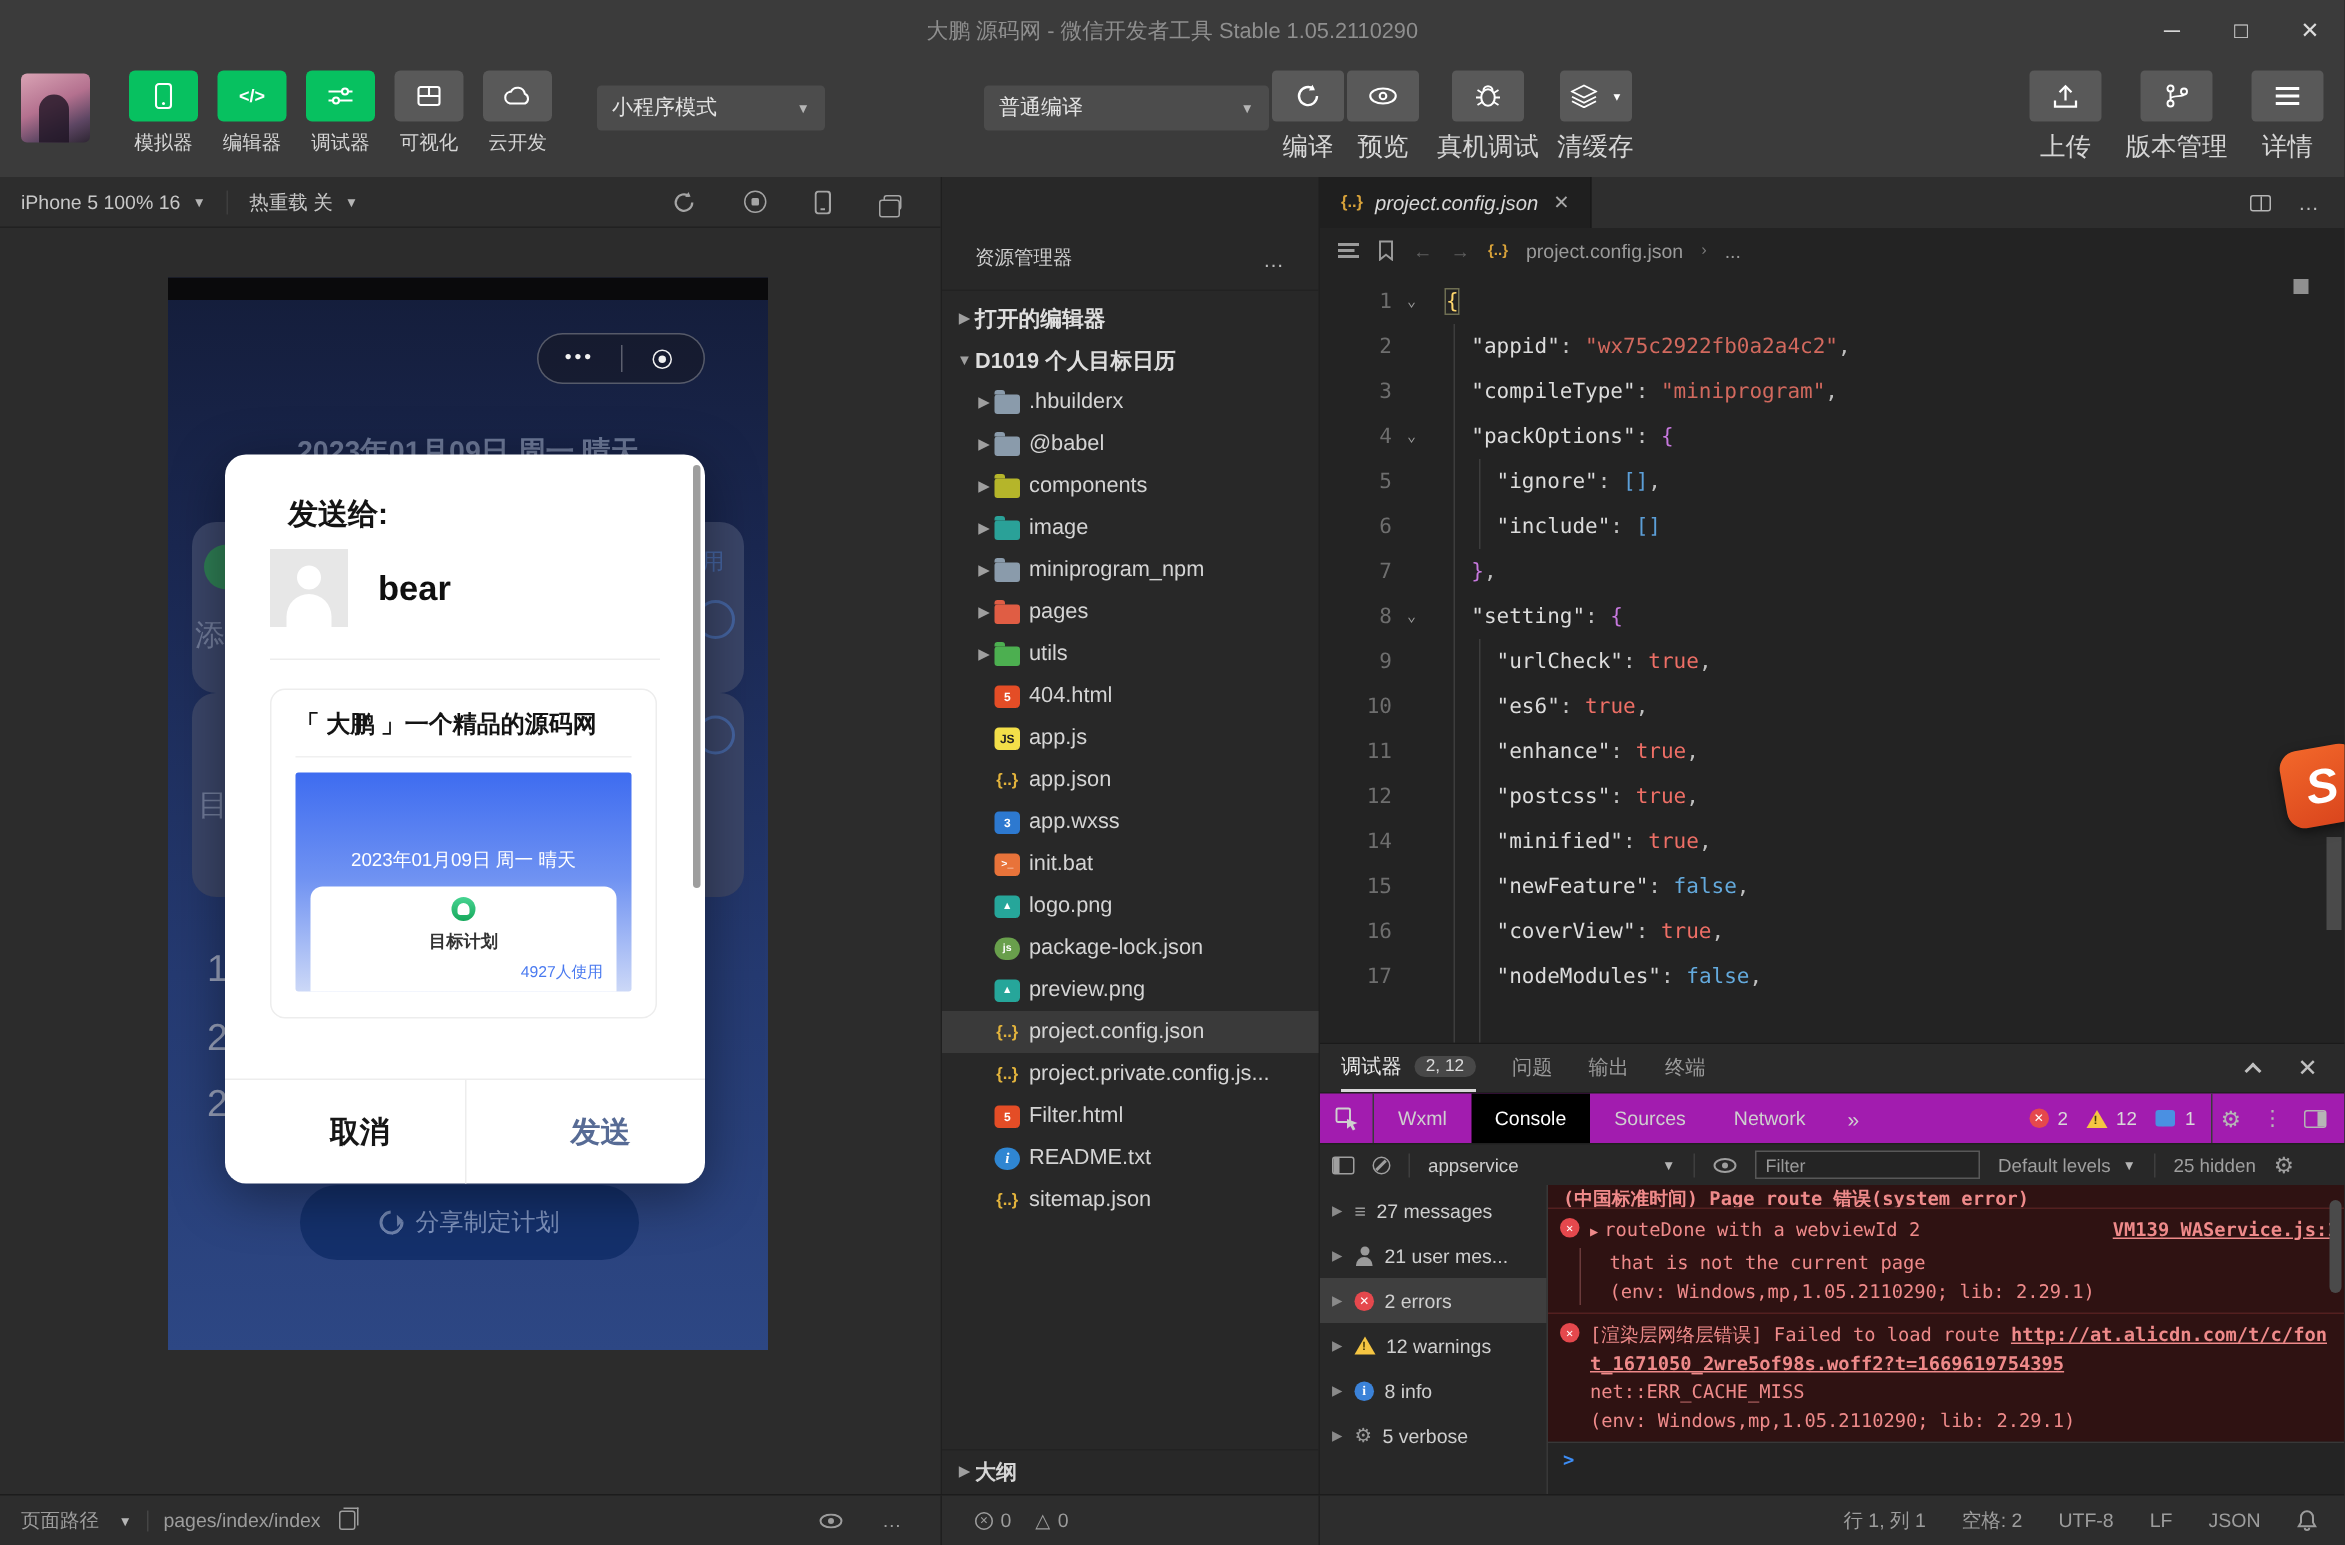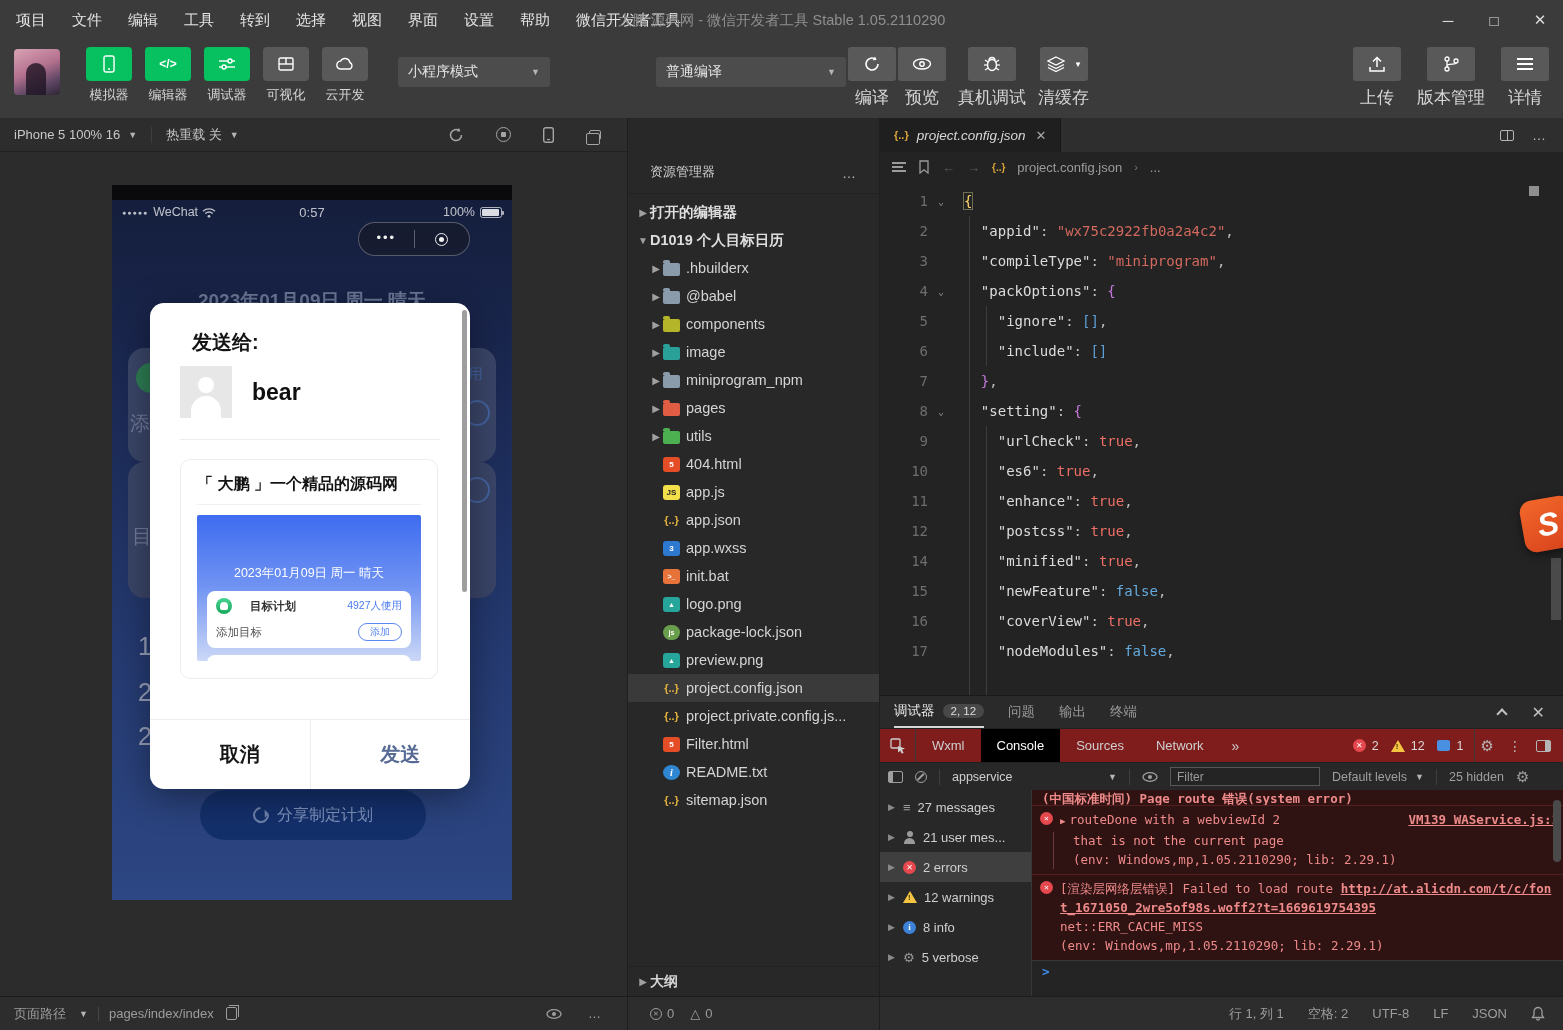--- a/index.html
+++ b/index.html
@@ -82,21 +82,21 @@
   .dlg-avatar::after { content:""; position:absolute; left:11px; top:30px; width:30px; height:26px; border-radius:15px 15px 0 0; background:#fff; }
   .dlg-name { position:absolute; left:102px; top:76px; font-size:23px; font-weight:bold; color:#101010; }
   .dlg-div1 { position:absolute; left:30px; right:30px; top:136px; height:1px; background:#ededed; }
   .dlg-card { position:absolute; left:30px; top:156px; width:258px; height:220px; border:1px solid #ededed; border-radius:10px; overflow:hidden; }
   .card-title { margin:12px 16px 8px 16px; font-size:16px; font-weight:bold; color:#141414; line-height:1.5; }
   .card-div { height:1px; background:#f0f0f0; margin:0 16px; }
   .card-img { margin:10px 16px 12px 16px; height:146px; border-radius:2px; overflow:hidden; position:relative;
     background:linear-gradient(180deg,#3e6cf0 0%,#6f92f2 48%,#ccd8f7 100%); }
   .img-date { text-align:center; margin-top:50px; color:#fff; font-size:12.5px; white-space:nowrap; }
   .img-card { margin:9px 10px 0 10px; background:#fff; border-radius:8px; padding:7px 9px; }
-  .imc-row1 { display:flex; align-items:center; gap:18px; }
+  .imc-row1 { display:flex; align-items:center; gap:6px;flex-direction:column; }
   .goal-ico { width:16px; height:16px; border-radius:50%; background:linear-gradient(180deg,#47d492,#17a95c); position:relative; flex:none; }
   .goal-ico::after { content:""; position:absolute; left:4px; top:4px; width:8px; height:8px; background:#fff; border-radius:4px 4px 2px 2px; }
   .imc-name { font-size:11.5px; color:#333; font-weight:600; }
   .imc-users { margin-left:auto; font-size:10.5px; color:#4a7af0; }
   .imc-row2 { display:flex; align-items:center; justify-content:space-between; margin-top:9px; }
   .imc-goal { font-size:11.5px; color:#555; }
   .add-pill { font-size:10px; color:#5a87f2; border:1px solid #5a87f2; border-radius:10px; padding:1px 11px; }
   .img-card2 { margin:7px 10px 0 10px; height:14px; background:#fff; border-radius:8px 8px 0 0; }
   .dlg-scroll { position:absolute; right:3px; top:7px; width:5px; height:282px; background:rgba(40,40,40,.45); border-radius:3px; }
   .dlg-footer { position:absolute; left:0; right:0; bottom:0; height:70px; border-top:1px solid #ededed; display:flex; align-items:stretch; }
@@ -164,21 +164,21 @@
   .s-badge span { color:#fff; font-size:32px; font-weight:bold; font-style:italic; }
 
   
   .dbg { height:301px; flex:none; border-top:1px solid #1a1a1a; display:flex; flex-direction:column; background:#262626; }
   .dbg-tabs { height:32px; flex:none; background:#2a2a2a; display:flex; align-items:stretch; padding:0 14px; }
   .dbg-tab { display:flex; align-items:center; gap:8px; margin-right:24px; color:#9a9a9a; font-size:13.5px; }
   .dbg-tab.active { color:#ececec; border-bottom:2px solid #d8d8d8; }
   .dbg-badge { background:#484848; border-radius:9px; padding:1px 8px; font-size:11.5px; color:#dcdcdc; }
   .dbg-right { margin-left:auto; display:flex; align-items:center; gap:26px; color:#c0c0c0; padding-right:4px; }
   .chev-up { width:8px; height:8px; border-top:2px solid #c0c0c0; border-left:2px solid #c0c0c0; transform:rotate(45deg); margin-top:4px; }
-  .dt-tabs { height:34px; flex:none; background:#7f1d1d; border-top:1px solid #202020; display:flex; align-items:stretch; font-size:13px; color:#cfcfcf; }
+  .dt-tabs { height:34px; flex:none; background:#a21caf; border-top:1px solid #202020; display:flex; align-items:stretch; font-size:13px; color:#cfcfcf; }
   .dt-inspect { width:36px; display:flex; align-items:center; justify-content:center; border-right:1px solid #3a3a3a; }
   .dt-tab { padding:0 16px; display:flex; align-items:center; }
   .dt-tab.active { background:#000; color:#fff; }
   .dt-more { padding:0 12px; display:flex; align-items:center; font-size:14px; }
   .dt-counts { margin-left:auto; display:flex; align-items:center; gap:6px; padding-right:10px; font-size:12.5px; color:#d9d9d9; }
   .ci-err { width:13px; height:13px; border-radius:50%; background:#e5484d; color:#fff; font-size:8px; display:flex; align-items:center; justify-content:center; flex:none; }
   .ci-warn { width:0; height:0; border-left:7px solid transparent; border-right:7px solid transparent; border-bottom:12px solid #f5c542; position:relative; flex:none; }
   .ci-warn::after { content:"!"; position:absolute; left:-2px; top:2px; color:#473a05; font-size:8px; font-weight:bold; }
   .ci-chat { width:13px; height:11px; background:#4a90e2; border-radius:2px; position:relative; flex:none; margin-right:1px; }
   .ci-chat::after { content:""; position:absolute; left:2px; bottom:-3px; border:3px solid transparent; border-top-color:#4a90e2; }
@@ -230,33 +230,20 @@
   .sb-group { display:flex; align-items:center; gap:5px; }
   .sb-left-icons { margin-left:auto; display:flex; align-items:center; gap:26px; padding-right:12px; }
   svg { display:block; }
 </style>
 </head>
 <body>
 
 <div id="app">
 
   <div class="titlebar">
-    <div style="display:flex" id="menuBar">
-        <span class="menu-item">项目</span>
-        <span class="menu-item">文件</span>
-        <span class="menu-item">编辑</span>
-        <span class="menu-item">工具</span>
-        <span class="menu-item">转到</span>
-        <span class="menu-item">选择</span>
-        <span class="menu-item">视图</span>
-        <span class="menu-item">界面</span>
-        <span class="menu-item">设置</span>
-        <span class="menu-item">帮助</span>
-        <span class="menu-item">微信开发者工具</span>
-      </div>
     <div class="win-title">大鹏 源码网 - 微信开发者工具 Stable 1.05.2110290</div>
     <div class="win-controls">
       <span class="win-btn">─</span>
       <span class="win-btn">□</span>
       <span class="win-btn">✕</span>
     </div>
   </div>
 
   <div class="toolbar">
     <div class="avatar"></div>
@@ -417,36 +404,20 @@
                 <rect x="0.7" y="0.7" width="9.6" height="14.6" rx="2" fill="none" stroke="#a5a5a5" stroke-width="1.4"></rect>
                 <line x1="4" y1="12.5" x2="7" y2="12.5" stroke="#a5a5a5" stroke-width="1.2"></line>
               </svg>
             </span>
           <span class="si-wins"></span>
         </span>
       </div>
       <div class="sim-stage">
         <div class="phone">
           <div class="notch"></div>
-          <div class="p-status">
-            <span class="p-dots">●●●●●</span>
-            <span>WeChat</span>
-            <span style="margin-left:4px">
-                <svg width="14" height="11">
-                  <path d="M1 4.2a9 9 0 0 1 12 0" fill="none" stroke="rgba(255,255,255,.72)" stroke-width="1.3"></path>
-                  <path d="M3.2 6.6a6 6 0 0 1 7.6 0" fill="none" stroke="rgba(255,255,255,.72)" stroke-width="1.3"></path>
-                  <circle cx="7" cy="9.3" r="1.4" fill="rgba(255,255,255,.72)"></circle>
-                </svg>
-              </span>
-            <span class="p-time">0:57</span>
-            <span class="p-right">
-              <span>100%</span>
-              <span class="battery"></span>
-            </span>
-          </div>
           <div class="capsule">
             <span class="cap-half cap-dots">•••</span>
             <span class="cap-div"></span>
             <span class="cap-half">
                 <span class="cap-ring"></span>
               </span>
           </div>
           <div class="p-title">2023年01月09日 周一 晴天</div>
           <div class="bg-card" style="top:163px;height:114px"></div>
           <div class="bg-card" style="top:277px;height:136px"></div>

